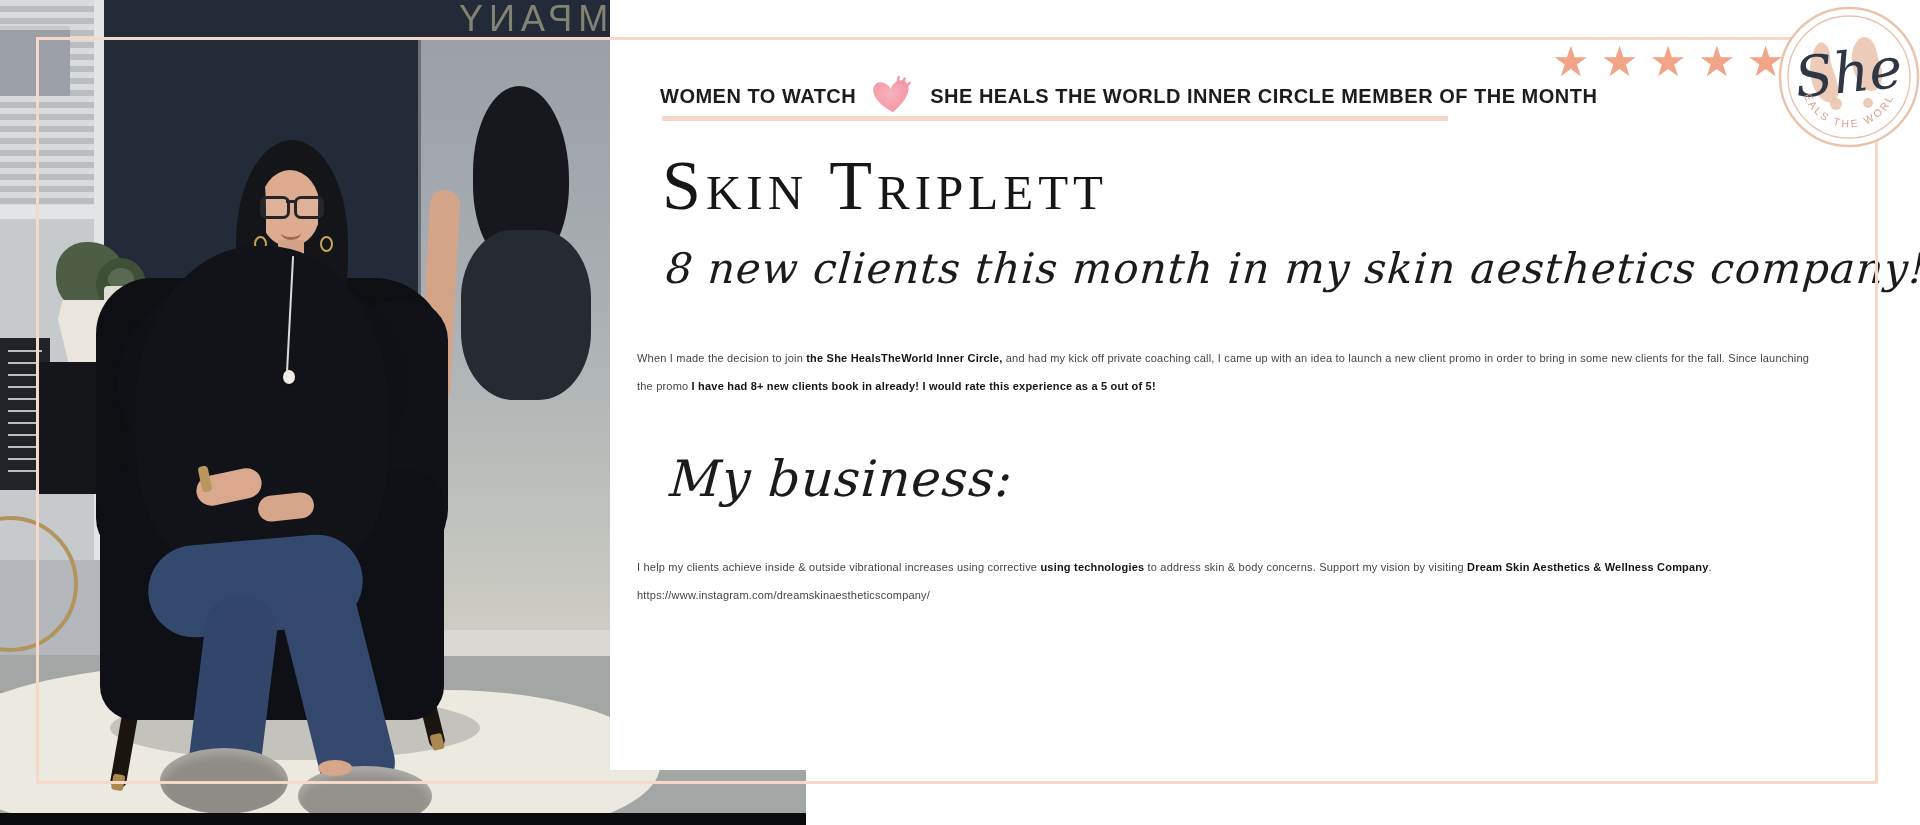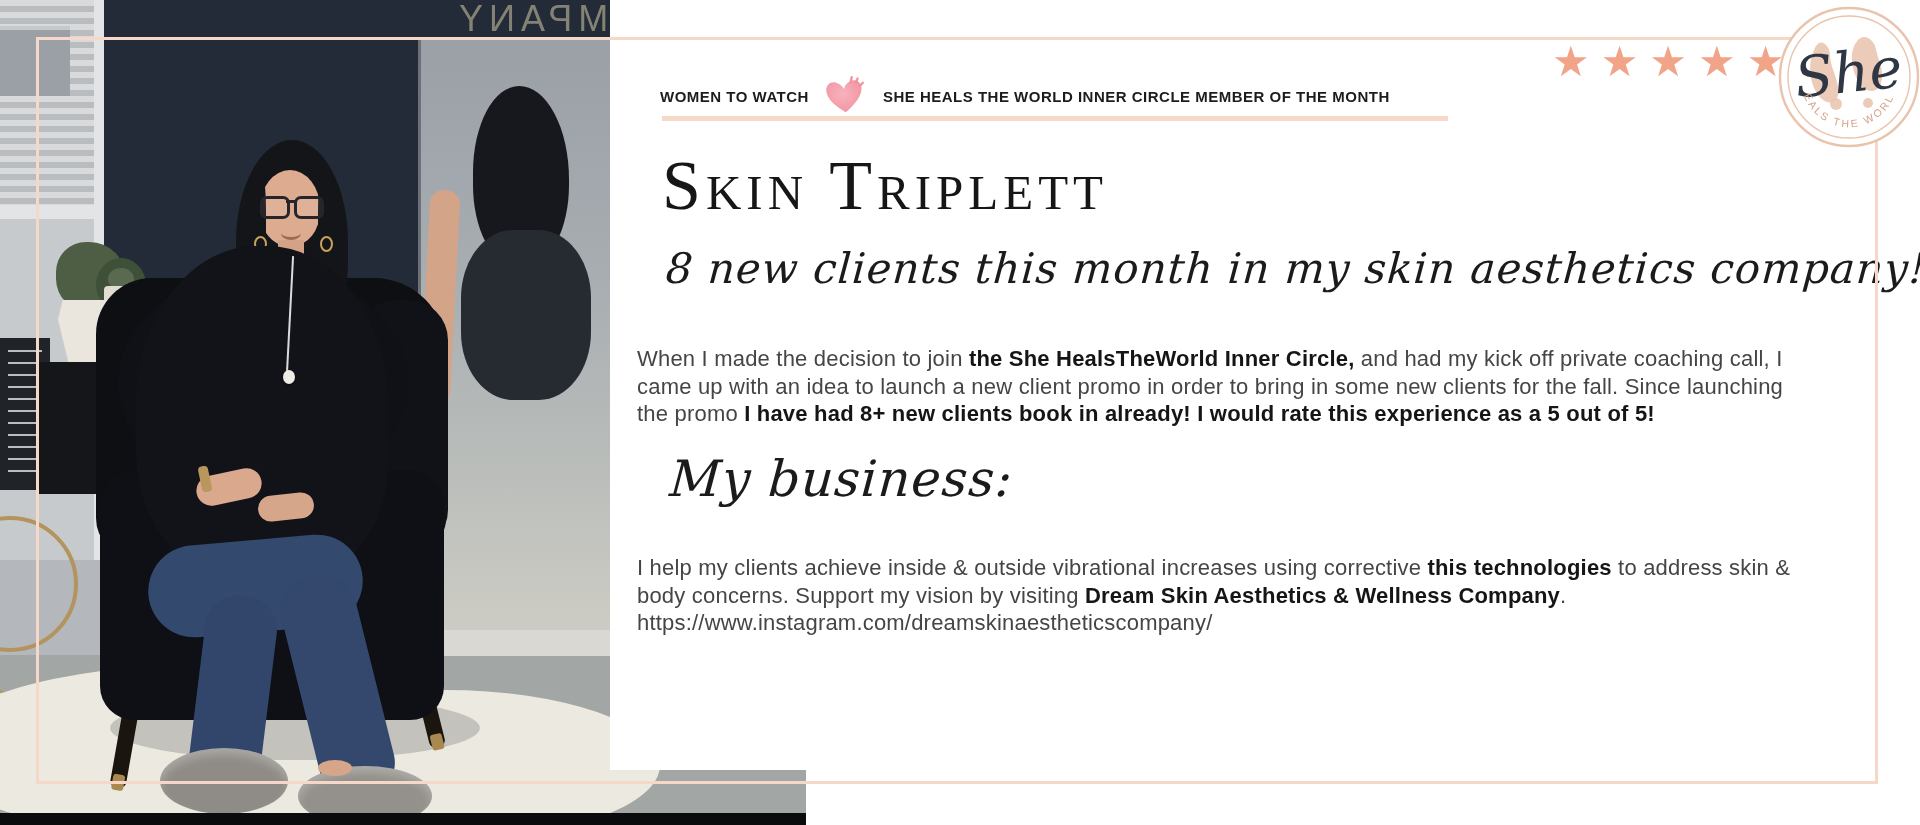--- a/index.html
+++ b/index.html
@@ -77,30 +77,30 @@
   .ph-shinB{position:absolute;left:300px;top:575px;width:76px;height:225px;background:#33486c;border-radius:34px;transform:rotate(-14deg);}
   .ph-slipA{position:absolute;left:160px;top:748px;width:128px;height:66px;background:#8f8c87;border-radius:50%;box-shadow:inset 0 6px 10px rgba(255,255,255,.25);}
   .ph-slipB{position:absolute;left:298px;top:766px;width:134px;height:60px;background:#94918c;border-radius:50%;box-shadow:inset 0 6px 10px rgba(255,255,255,.25);}
   .ph-toes{position:absolute;left:318px;top:760px;width:34px;height:16px;background:#d6a68a;border-radius:50%;}
   .ph-baseboard{position:absolute;left:418px;top:630px;width:388px;height:26px;background:#d9d8d3;}
   .ph-blackbar{position:absolute;left:0;top:813px;width:806px;height:12px;background:#0a0b0d;}
 
   
   .panel{position:absolute;left:610px;top:0;width:1310px;height:770px;background:#ffffff;}
   .kicker-row{position:absolute;left:50px;top:76px;display:flex;align-items:center;gap:16px;height:40px;}
-  .kicker{font-size:15px;font-weight:700;letter-spacing:.5px;color:var(--ink);white-space:nowrap;}
+  .kicker{font-size:20px;font-weight:700;letter-spacing:.5px;color:var(--ink);white-space:nowrap;}
   .heart{width:42px;height:40px;flex:0 0 auto;transform:rotate(-6deg);}
   .divider{position:absolute;left:52px;top:116px;width:786px;height:5px;background:var(--peach_frame);}
   .name{position:absolute;left:52px;top:146px;margin:0;font-family:"Liberation Serif",serif;
         font-weight:500;font-size:70px;line-height:80px;letter-spacing:5px;color:#161616;
         font-variant:small-caps;}
   .script{font-family:"DejaVu Serif",serif;font-style:italic;color:#1b1b1b;transform:skewX(-4deg);}
   .sub{position:absolute;left:56px;top:244px;font-size:42px;letter-spacing:1px;white-space:nowrap;}
   .biz-h{position:absolute;left:60px;top:450px;font-size:50px;letter-spacing:1px;}
-  .body-p{position:absolute;margin:0;width:1180px;font-size:22px;line-height:27.5px;
+  .body-p{position:absolute;margin:0;width:1180px;font-size:11px;line-height:27.5px;
           letter-spacing:.2px;color:var(--body_text);}
   .body-p b{color:#151515;}
   .story{left:27px;top:345px;}
   .biz-p{left:27px;top:554px;}
 
   
   .frame{position:absolute;left:36px;top:37px;width:1842px;height:747px;border:3px solid var(--peach_frame);
          box-sizing:border-box;pointer-events:none;z-index:5;}
   .stars{position:absolute;left:1552px;top:40px;z-index:6;color:var(--star_peach);
          font-size:42px;letter-spacing:11px;line-height:44px;white-space:nowrap;}
@@ -196,21 +196,21 @@
           <line x1="41" y1="8" x2="37.5" y2="11" stroke="#f2919f" stroke-width="2.4" stroke-linecap="round"></line>
         </svg>
       </span>
       <span class="kicker">SHE HEALS THE WORLD INNER CIRCLE MEMBER OF THE MONTH</span>
     </div>
     <div class="divider"></div>
     <h1 class="name">Skin Triplett</h1>
     <div class="script sub">8 new clients this month in my skin aesthetics company!</div>
     <p class="body-p story"><span>When I made the decision to join </span><b>the She HealsTheWorld Inner Circle,</b><span> and had my kick off private coaching call, I came up with an idea to launch a new client promo in order to bring in some new clients for the fall. Since launching the promo </span><b>I have had 8+ new clients book in already! I would rate this experience as a 5 out of 5!</b></p>
     <div class="script biz-h">My business:</div>
-    <p class="body-p biz-p"><span>I help my clients achieve inside &amp; outside vibrational increases using corrective </span><b>this technologies</b><span> to address skin &amp; body concerns.  Support my vision by visiting </span><b>Dream Skin Aesthetics &amp; Wellness Company</b><span>. https://www.instagram.com/dreamskinaestheticscompany/</span></p>
+    <p class="body-p biz-p"><span>I help my clients achieve inside &amp; outside vibrational increases using corrective </span><b>using technologies</b><span> to address skin &amp; body concerns.  Support my vision by visiting </span><b>Dream Skin Aesthetics &amp; Wellness Company</b><span>. https://www.instagram.com/dreamskinaestheticscompany/</span></p>
   </div>
 
   <div class="frame"></div>
   <div class="stars"><span>★</span><span>★</span><span>★</span><span>★</span><span>★</span></div>
   <div class="logo">
     <svg viewBox="0 0 146 146" width="146" height="146">
       <circle cx="73" cy="73" r="69" fill="#ffffff" stroke="#e9c3ab" stroke-width="2.4"></circle>
       <circle cx="73" cy="73" r="61" fill="none" stroke="#e9c3ab" stroke-width="1.4"></circle>
       <path d="M40,42 C31,57 33,78 42,91 C52,104 65,99 62,83 C60,70 54,62 54,51 C54,43 46,33 40,42 Z" fill="#e9c3ab" opacity="0.85"></path>
       <path d="M82,36 C73,46 75,62 81,75 C87,88 101,92 105,79 C109,66 102,57 100,45 C98,35 88,29 82,36 Z" fill="#e9c3ab" opacity="0.85"></path>

